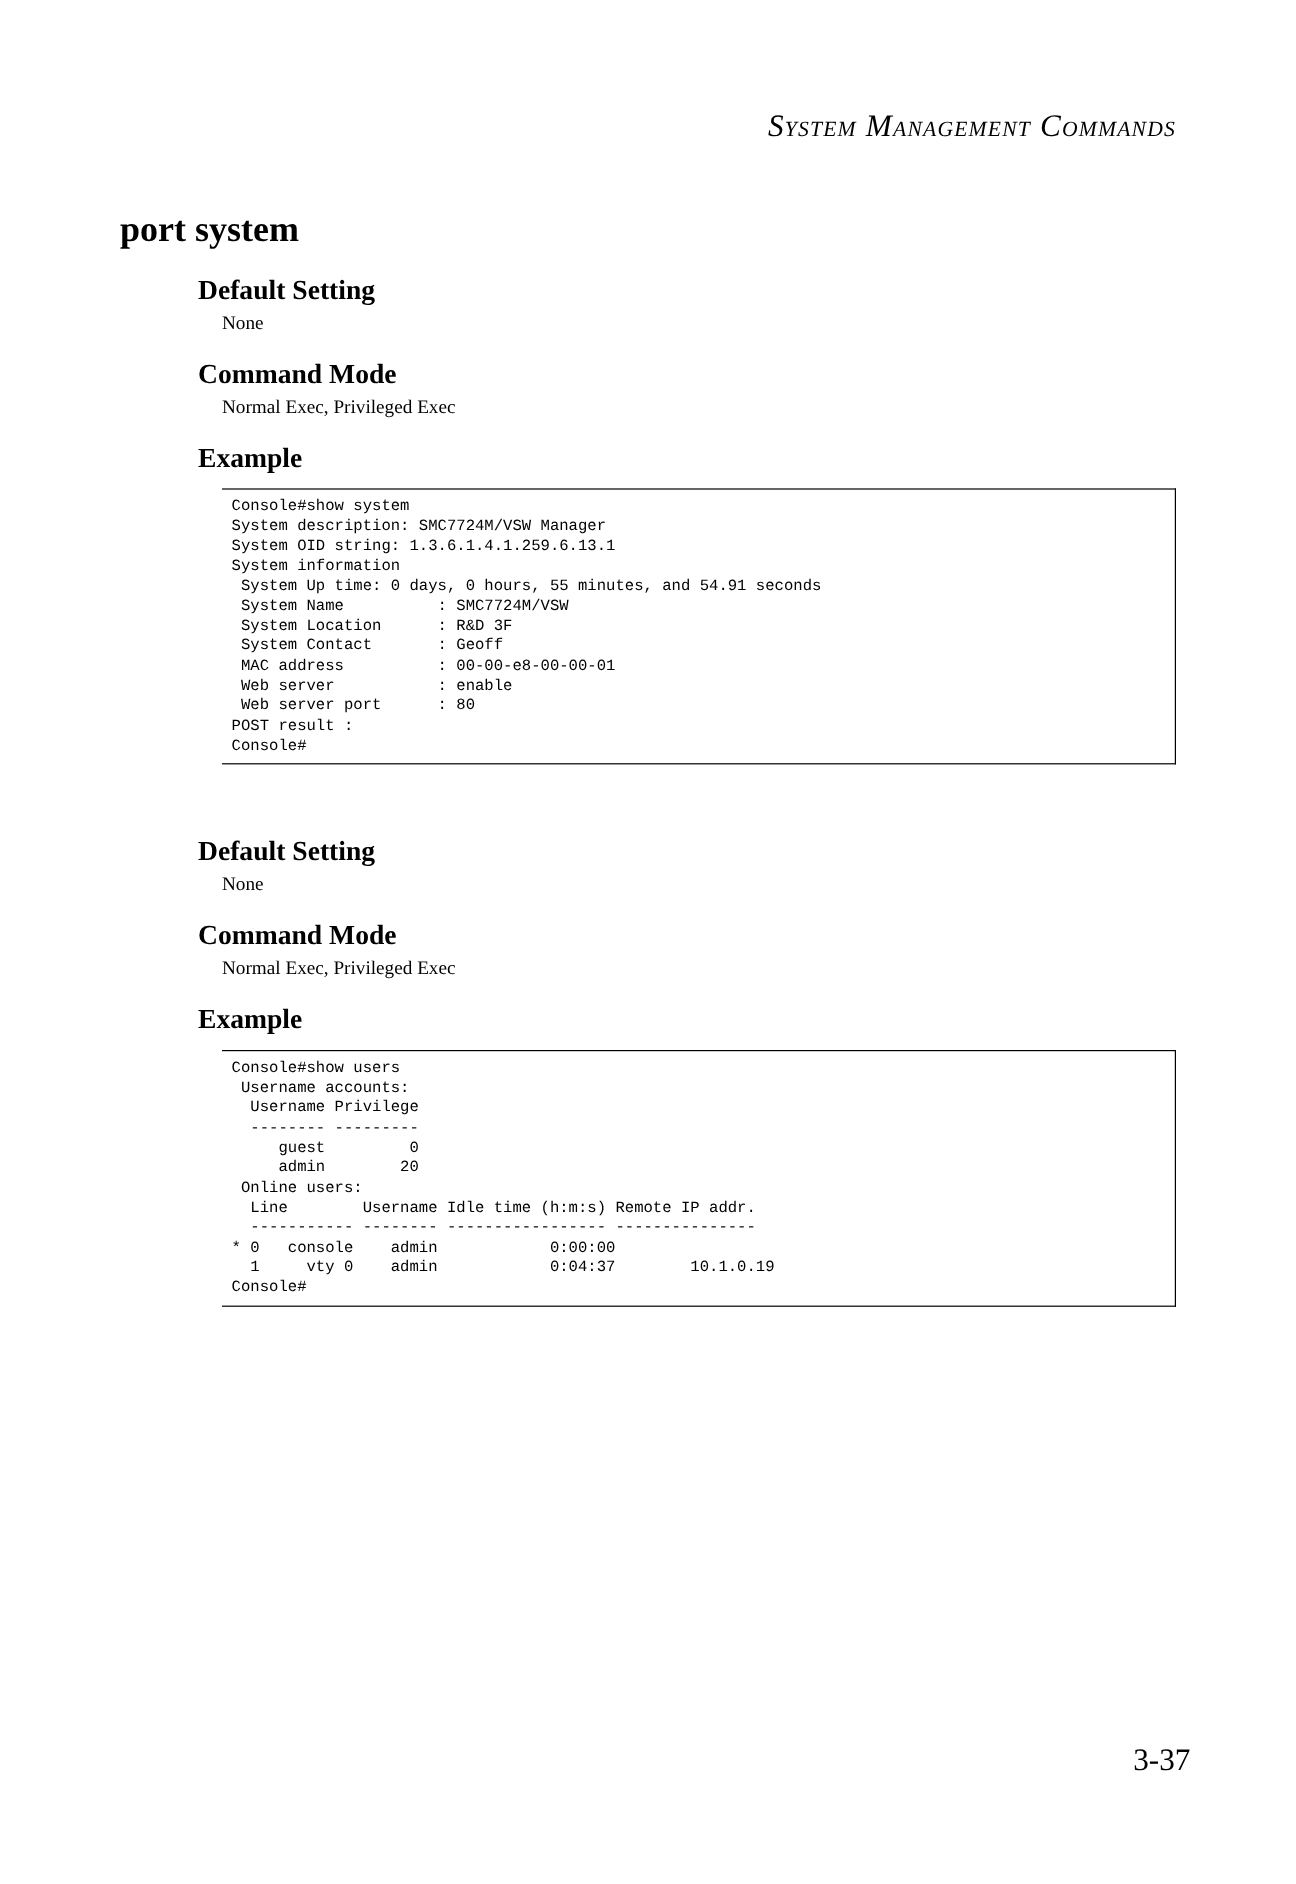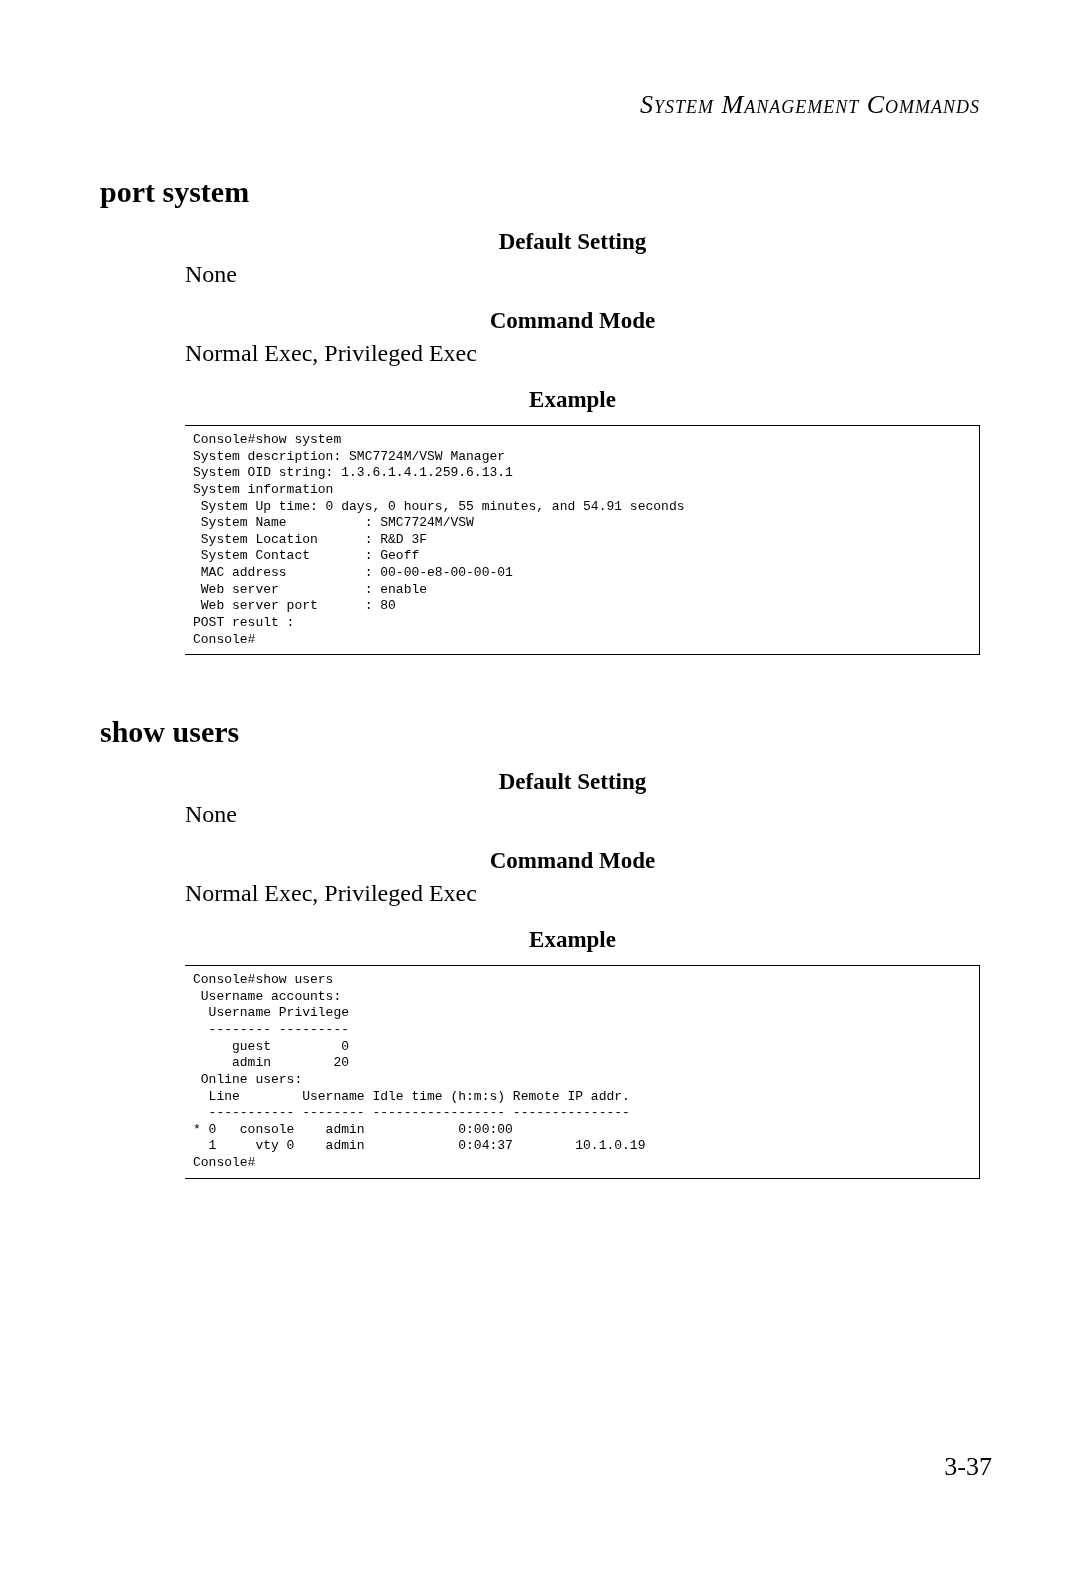--- a/index.html
+++ b/index.html
@@ -35,24 +35,23 @@
       font-size: 24px;
       margin: 0 0 22px 65px;
       line-height: 1.45;
       font-family: Garamond, "Times New Roman", serif;
     }
     .sub-heading {
       font-size: 23px;
       font-weight: bold;
       margin: 20px 0 6px 65px;
       font-family: Garamond, "Times New Roman", serif;
-      text-align: center;
     }
     .sub-value {
-      font-size: 24px;
+      font-size: 16px;
       margin: 0 0 12px 85px;
       font-family: Garamond, "Times New Roman", serif;
     }
     .code-block {
       border: 1px solid #000;
       border-left: none;
       margin: 12px 0 60px 85px;
       padding: 6px 0 6px 8px;
       font-family: "Courier New", Courier, monospace;
       font-size: 13px;
@@ -91,21 +90,20 @@
  System Up time: 0 days, 0 hours, 55 minutes, and 54.91 seconds
  System Name          : SMC7724M/VSW
  System Location      : R&amp;D 3F
  System Contact       : Geoff
  MAC address          : 00-00-e8-00-00-01
  Web server           : enable
  Web server port      : 80
 POST result :
 Console#</div>
 
-  <div class="cmd-title">show users</div>
 
   <div class="sub-heading">Default Setting</div>
   <div class="sub-value">None</div>
 
   <div class="sub-heading">Command Mode</div>
   <div class="sub-value">Normal Exec, Privileged Exec</div>
 
   <div class="sub-heading">Example</div>
   <div class="code-block">Console#show users
  Username accounts:

